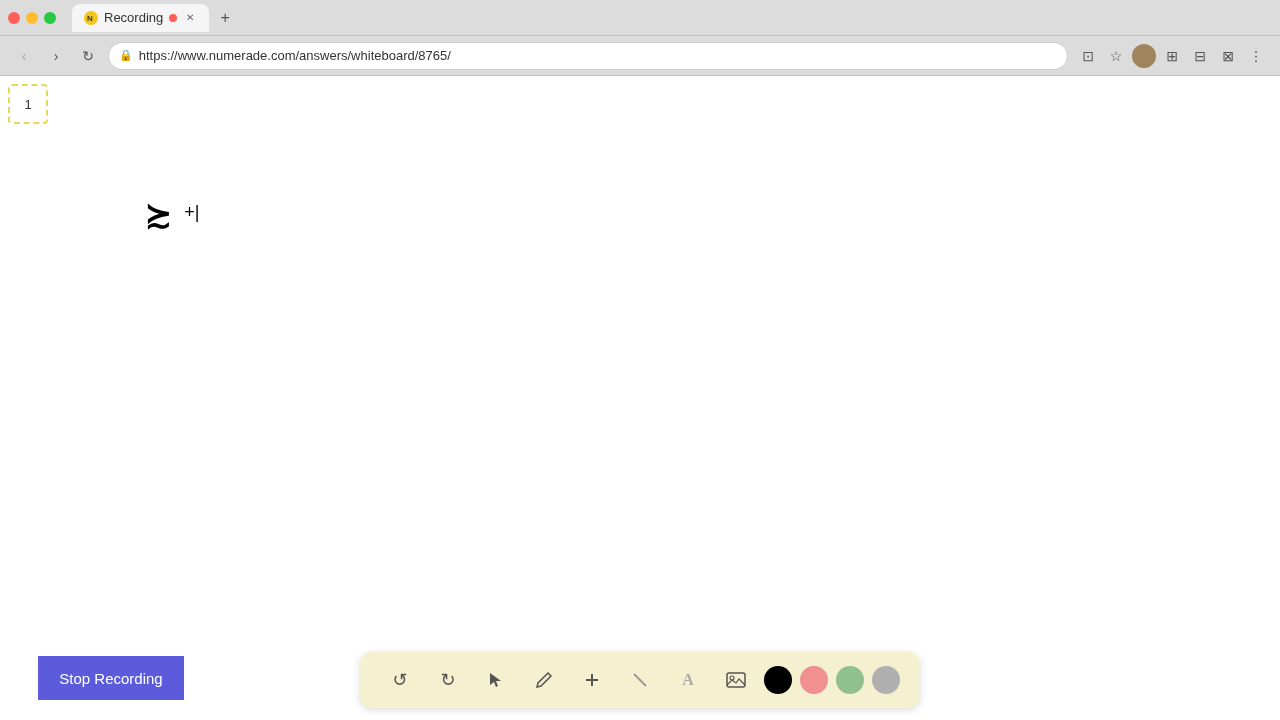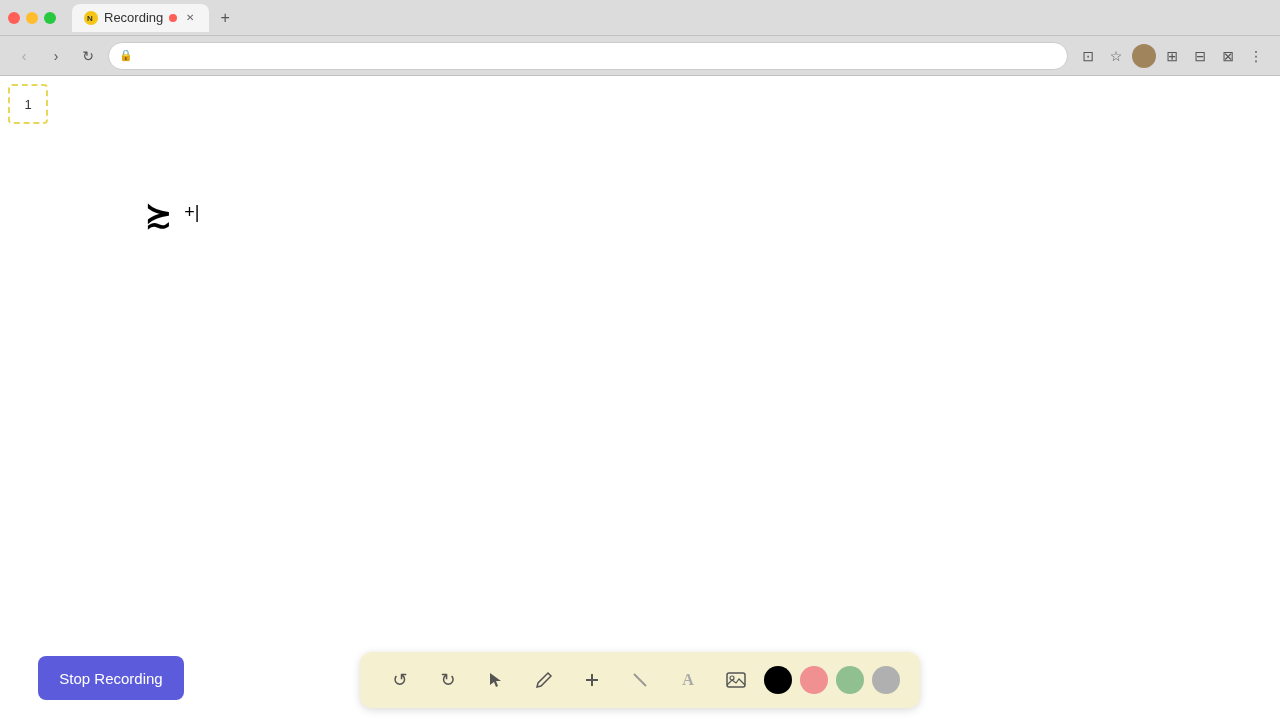--- a/index.html
+++ b/index.html
@@ -50,21 +50,21 @@
     .bottom-toolbar { position: absolute; bottom: 12px; left: 50%; transform: translateX(-50%); background: #f5f0d0; border-radius: 12px; padding: 8px 20px; display: flex; align-items: center; gap: 8px; box-shadow: 0 2px 8px rgba(0,0,0,0.15); }
     .tool-btn { width: 40px; height: 40px; display: flex; align-items: center; justify-content: center; border-radius: 8px; cursor: pointer; font-size: 18px; color: #555; background: transparent; border: none; }
 
     .color-dot { width: 28px; height: 28px; border-radius: 50%; cursor: pointer; border: none; }
     .color-black { background: #000; }
     .color-pink { background: #f09090; }
     .color-green { background: #90c090; }
     .color-gray { background: #b0b0b0; }
 
     
-    .stop-recording-btn { position: absolute; bottom: 20px; left: 38px; background: #5b5bdb; color: white; border: none; border-radius: 8px; padding: 12px 20px; font-size: 15px; font-weight: 500; cursor: pointer; width: 146px; height: 44px; display: flex; align-items: center; justify-content: center; }
+    .stop-recording-btn { position: absolute; bottom: 20px; left: 38px; background: #5b5bdb; color: white; border: none; border-radius: 0; padding: 12px 20px; font-size: 15px; font-weight: 500; cursor: pointer; width: 146px; height: 44px; display: flex; align-items: center; justify-content: center; }
   </style>
 </head>
 <body>
 
 <div class="browser-frame">
 
   <div class="title-bar">
     <div class="traffic-lights">
       <div class="traffic-light tl-red"></div>
       <div class="traffic-light tl-yellow"></div>
@@ -85,20 +85,21 @@
       <div class="new-tab-btn">+</div>
     </div>
   </div>
 
   <div class="address-bar">
     <div class="nav-btn disabled">‹</div>
     <div class="nav-btn">›</div>
     <div class="nav-btn">↻</div>
     <div class="url-bar">
       <span class="lock-icon">🔒</span>
+      <span class="url-text">https://www.numerade.com/answers/whiteboard/8765/</span>
     </div>
     <div class="toolbar-icons">
       <div class="toolbar-icon">⊡</div>
       <div class="toolbar-icon">☆</div>
       <div class="toolbar-icon">
         <div class="avatar"></div>
       </div>
       <div class="toolbar-icon">⊞</div>
       <div class="toolbar-icon">⊟</div>
       <div class="toolbar-icon">⊠</div>

